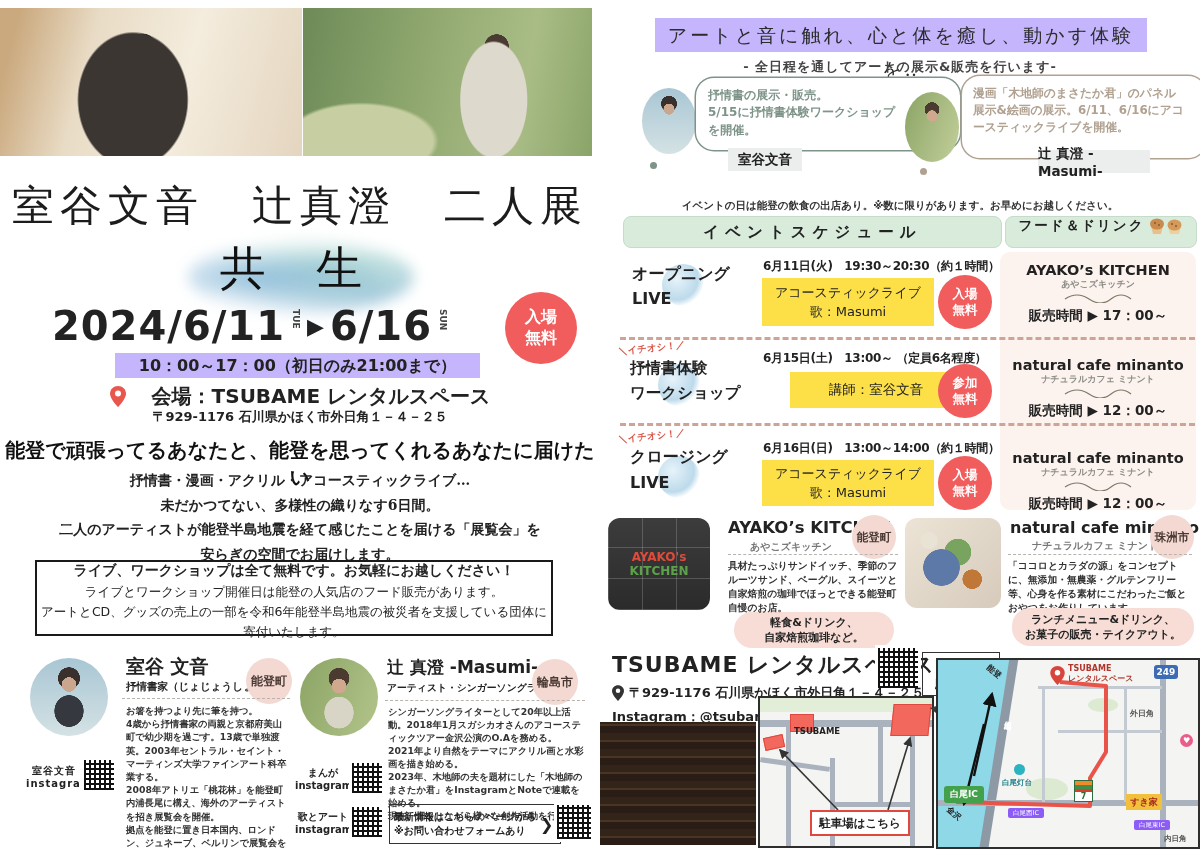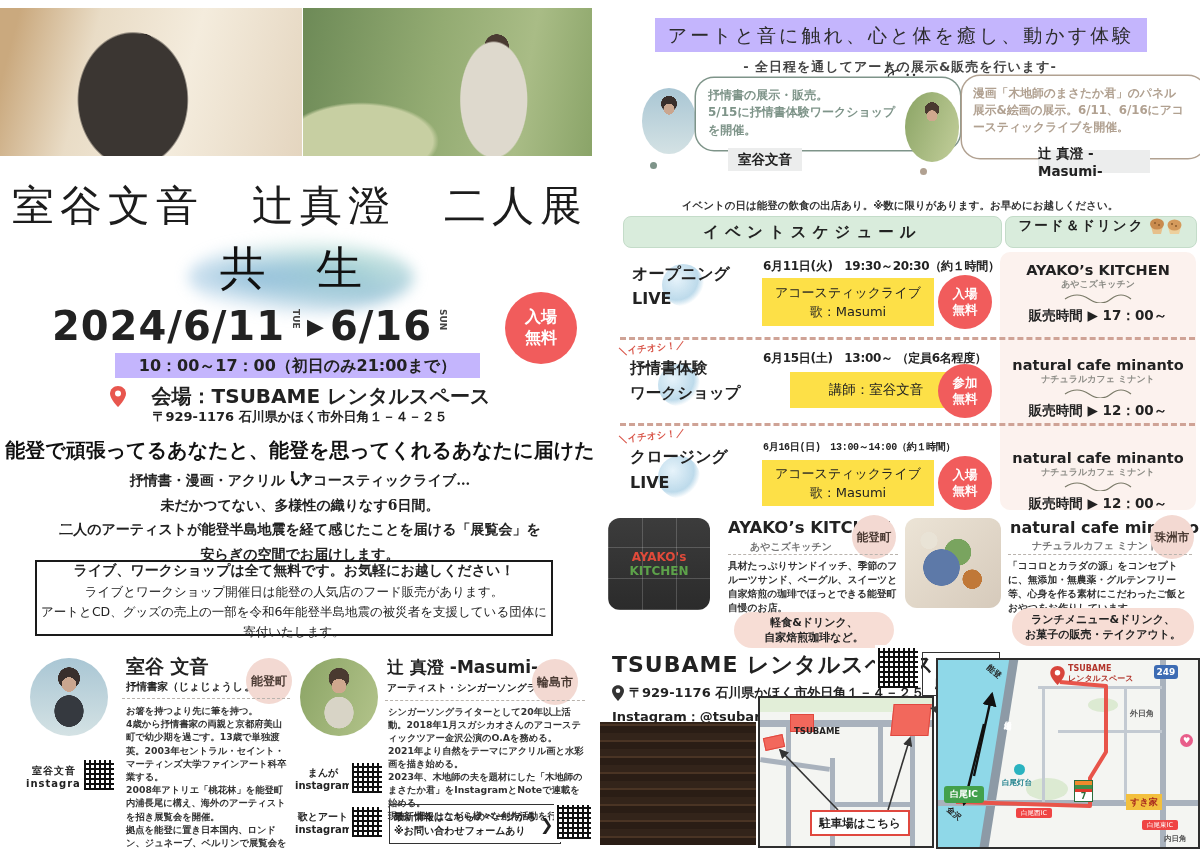--- a/index.html
+++ b/index.html
@@ -61,21 +61,21 @@
   .pinkbubble{background:#f7ddd5;border-radius:18px;display:flex;align-items:center;justify-content:center;
     font-weight:bold;white-space:pre-line;text-align:center;}
   .mapframe{border:2px solid #2e2e2e;background:#f4f5f2;overflow:hidden;}
   .interior{background:
     repeating-linear-gradient(0deg,#2a1d15 0 7px,#4a3424 7px 9px,#33241a 9px 16px),
     linear-gradient(rgba(0,0,0,0) 55%,rgba(139,115,95,.55));}
   .road{background:#a9b2bd;position:absolute;}
   .redlot{background:#f2685c;border:1px solid #e0483f;position:absolute;}
   .icbadge{background:#43a04b;color:#fff;display:flex;align-items:center;justify-content:center;
     font-weight:bold;border-radius:3px;}
-  .smic{background:#ef4444;color:#fff;display:flex;align-items:center;justify-content:center;border-radius:2px;margin-left:8px;}
+  .smic{background:#8b5cf6;color:#fff;display:flex;align-items:center;justify-content:center;border-radius:2px;}
   .vtext{writing-mode:vertical-rl;}
 </style>
 </head>
 <body>
 
 <div class="sheet">
 
   <div class="abs" style="left:0;top:0;width:600px;height:850px;">
     <div class="photo photo-a"></div>
     <div class="photo photo-b"></div>
@@ -255,21 +255,21 @@
       <div class="abs rcircle" style="left:338px;top:22px;width:54px;height:54px;font-size:12.5px;">参加
 無料</div>
     </div>
     <div class="abs dash-pink" style="left:20px;top:423px;width:575px;"></div>
 
     <div class="abs" style="left:0;top:428px;width:400px;height:82px;">
       <div class="abs tag" style="left:18px;top:2px;font-size:9.5px;">＼イチオシ！／</div>
       <div class="abs wcircle" style="left:58px;top:28px;width:42px;height:42px;"></div>
       <div class="abs pre b" style="left:30px;top:16px;font-size:16px;line-height:1.6;">クロージング
 LIVE</div>
-      <div class="abs b" style="left:163px;top:12px;width:235px;font-size:10px;white-space:nowrap;letter-spacing:-0.3px;font-family:Liberation Mono, monospace;">6月16日(日)　13:00～14:00（約１時間）</div>
+      <div class="abs b" style="left:163px;top:12px;width:235px;font-size:12px;white-space:nowrap;letter-spacing:-0.3px;">6月16日(日)　13:00～14:00（約１時間）</div>
       <div class="abs graybox pre ctr" style="left:162px;top:32px;width:172px;height:46px;font-size:13px;line-height:1.5;">アコースティックライブ
 歌：Masumi</div>
       <div class="abs rcircle" style="left:338px;top:28px;width:54px;height:54px;font-size:12.5px;">入場
 無料</div>
     </div>
 
     <div class="abs shopimg1" style="left:8px;top:518px;width:102px;height:92px;">
       <span class="b" style="color:#e04a3a;font-size:12px;">AYAKO's</span>
       <span class="b" style="color:#5da24a;font-size:12px;">KITCHEN</span>
     </div>

